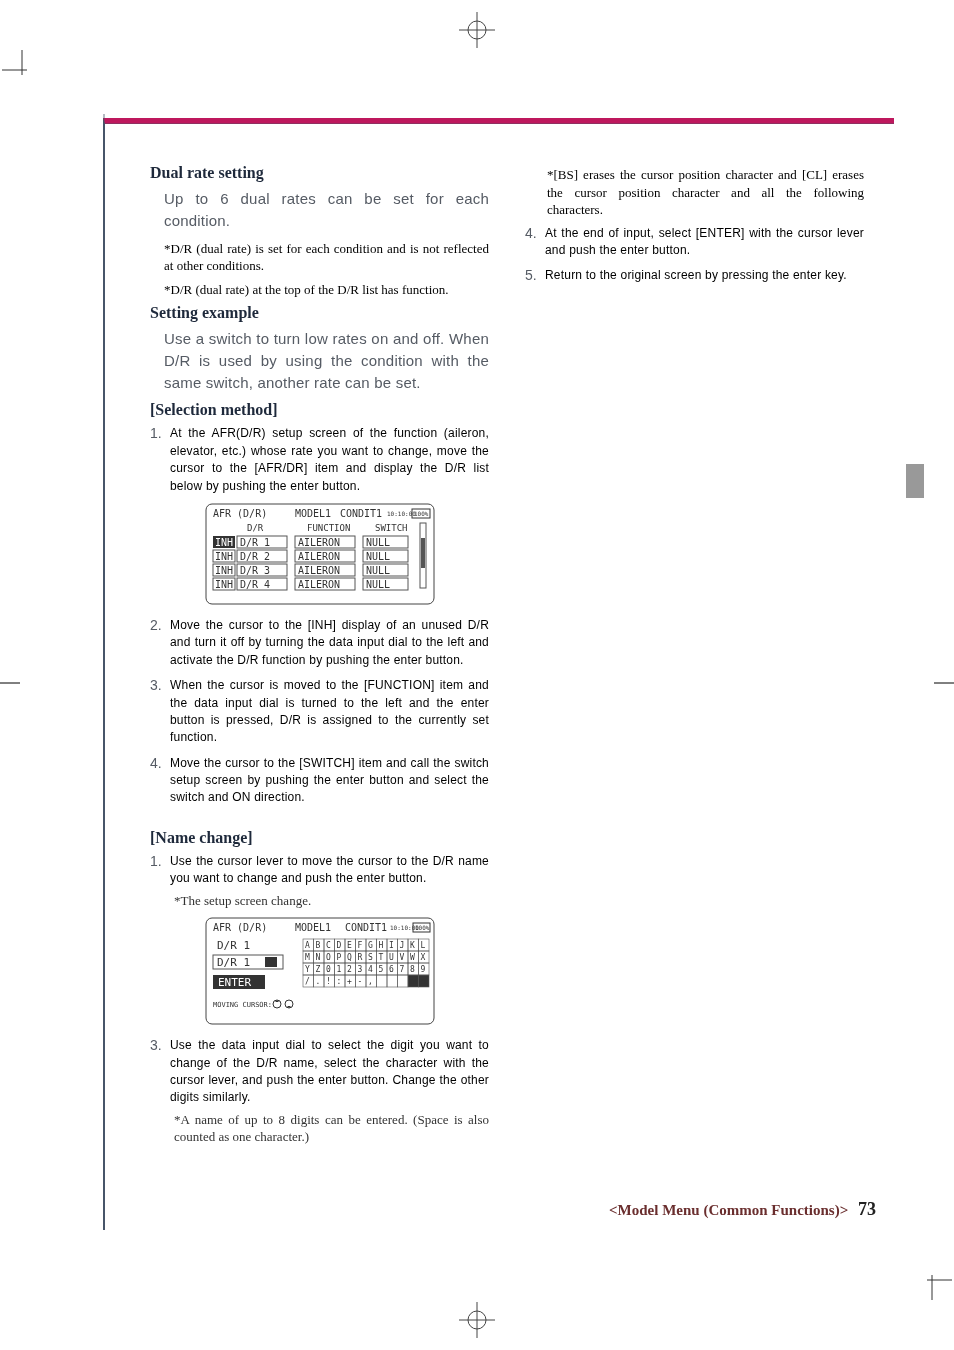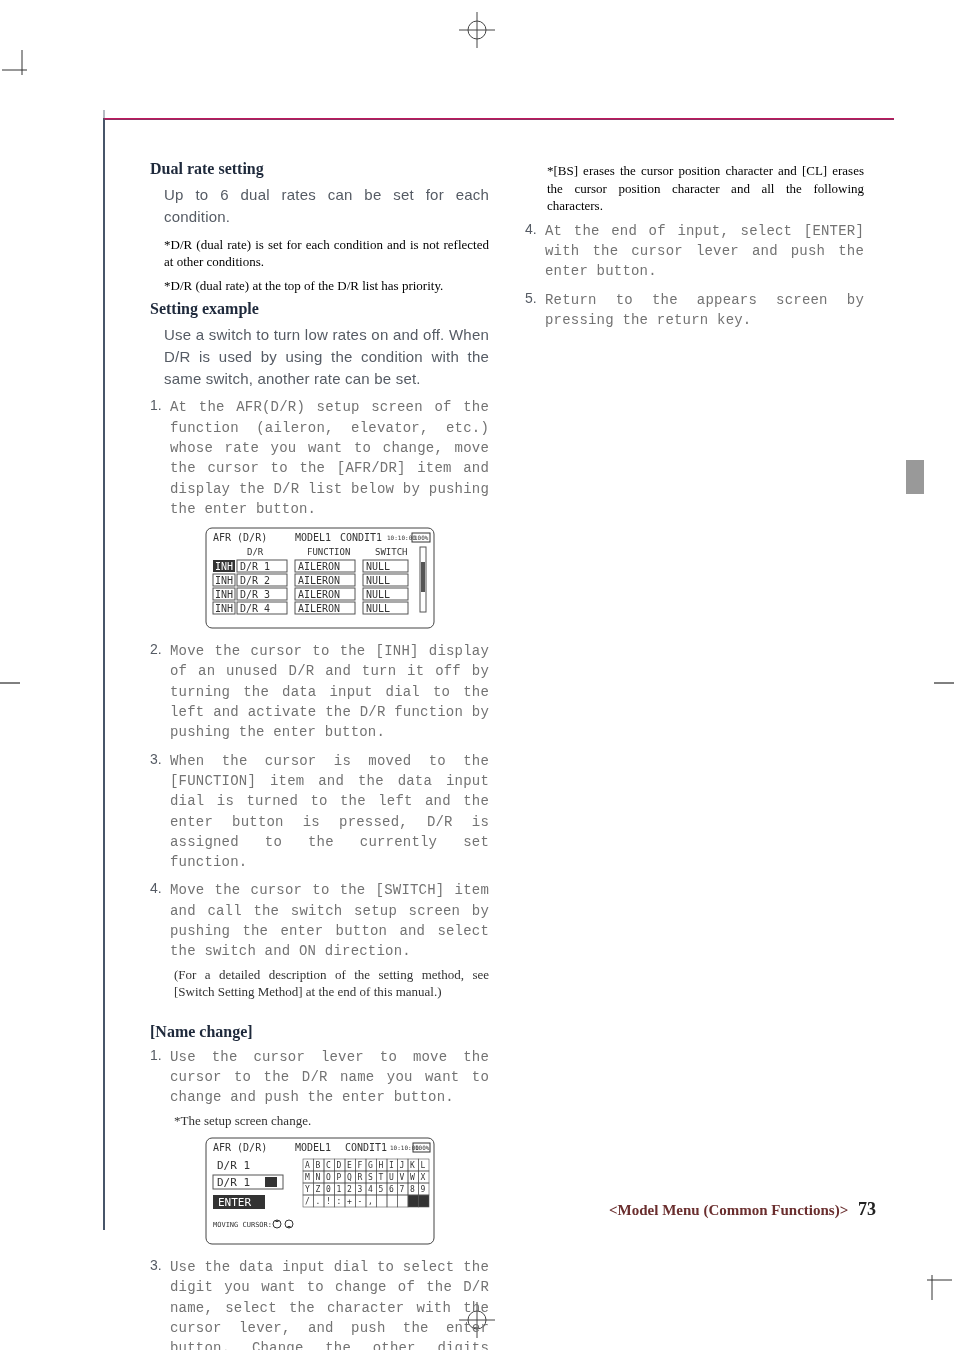--- a/index.html
+++ b/index.html
@@ -37,21 +37,21 @@
   }
   .side-tick-l { left: 0; }
   .side-tick-r { right: 0; }
 
   .frame {
     position: absolute;
     top: 118px;
     left: 103px;
     right: 60px;
     bottom: 120px;
-    border-top: 2px solid #be185d;
+    border-top: 6px solid #be185d;
     border-left: 2px solid #475569;
     box-sizing: border-box;
     padding: 40px 30px 20px 45px;
   }
   .frame::before {
     content: "";
     position: absolute;
     left: -2px;
     top: -10px;
     height: 10px;
@@ -116,23 +116,23 @@
     margin-bottom: 8px;
   }
   ol.steps > li .num {
     position: absolute;
     left: 0; top: 0;
     font-family: Arial, Helvetica, sans-serif;
     font-size: 14px;
     color: #555b64;
   }
   ol.steps > li .txt {
-    font-family: Liberation Mono, monospace;
-    font-size: 14px;
-    color: #737373;
+    font-family: Liberation Sans, sans-serif;
+    font-size: 12px;
+    color: #000000;
     line-height: 1.45;
     display: block;
     text-align: justify;
     letter-spacing: .2px;
   }
   ol.steps > li .subfine {
     display: block;
     font-family: "Times New Roman", Times, serif;
     font-size: 13px;
     color: #333;
@@ -193,25 +193,26 @@
 
   <div class="frame">
     <div class="edge-tab"></div>
 
     <div class="columns">
 
       <div class="col">
         <h3 class="sec-title">Dual rate setting</h3>
         <p class="body indent">Up to 6 dual rates can be set for each condition.</p>
         <p class="fine">*D/R (dual rate) is set for each condition and is not reflected at other conditions.</p>
-        <p class="fine">*D/R (dual rate) at the top of the D/R list has priority.</p>
+        <p class="fine">*D/R (dual rate) at the top of the D/R list has function.</p>
 
         <h3 class="sec-title">Setting example</h3>
         <p class="body indent">Use a switch to turn low rates on and off. When D/R is used by using the condition with the same switch, another rate can be set.</p>
 
+        <h3 class="sec-title">[Selection method]</h3>
         <ol class="steps">
           <li>
               <span class="num">1.</span>
               <span class="txt">At the AFR(D/R) setup screen of the function (aileron, elevator, etc.) whose rate you want to change, move the cursor to the [AFR/DR] item and display the D/R list below by pushing the enter button.</span>
             </li>
         </ol>
 
         <div class="lcd">
           <svg viewBox="0 0 230 102" width="230" height="102">
             <rect x="1" y="1" width="228" height="100" rx="6" fill="#fff" stroke="#444"></rect>
@@ -274,21 +275,20 @@
               <span class="num">2.</span>
               <span class="txt">Move the cursor to the [INH] display of an unused D/R and turn it off by turning the data input dial to the left and activate the D/R function by pushing the enter button.</span>
             </li>
           <li>
               <span class="num">3.</span>
               <span class="txt">When the cursor is moved to the [FUNCTION] item and the data input dial is turned to the left and the enter button is pressed, D/R is assigned to the currently set function.</span>
             </li>
           <li>
               <span class="num">4.</span>
               <span class="txt">Move the cursor to the [SWITCH] item and call the switch setup screen by pushing the enter button and select the switch and ON direction.</span>
-            <span class="subfine">(For a detailed description of the setting method, see [Switch Setting Method] at the end of this manual.)</span>
           </li>
         </ol>
 
         <h3 class="sec-title" style="margin-top:22px">[Name change]</h3>
         <ol class="steps">
           <li>
               <span class="num">1.</span>
               <span class="txt">Use the cursor lever to move the cursor to the D/R name you want to change and push the enter button.</span>
             <span class="subfine">*The setup screen change.</span>
           </li>
@@ -427,21 +427,21 @@
 
       <div class="col">
         <p class="fine" style="margin-left:22px">*[BS] erases the cursor position character and [CL] erases the cursor position character and all the following characters.</p>
         <ol class="steps">
           <li>
               <span class="num">4.</span>
               <span class="txt">At the end of input, select [ENTER] with the cursor lever and push the enter button.</span>
           </li>
           <li>
               <span class="num">5.</span>
-              <span class="txt">Return to the appears screen by pressing the return key.</span>
+              <span class="txt">Return to the original screen by pressing the enter key.</span>
             </li>
         </ol>
       </div>
     </div>
 
     <div class="footer">
       <span class="section">&lt;Model Menu (Common Functions)&gt;</span>
       <span class="pnum">73</span>
     </div>
   </div>

